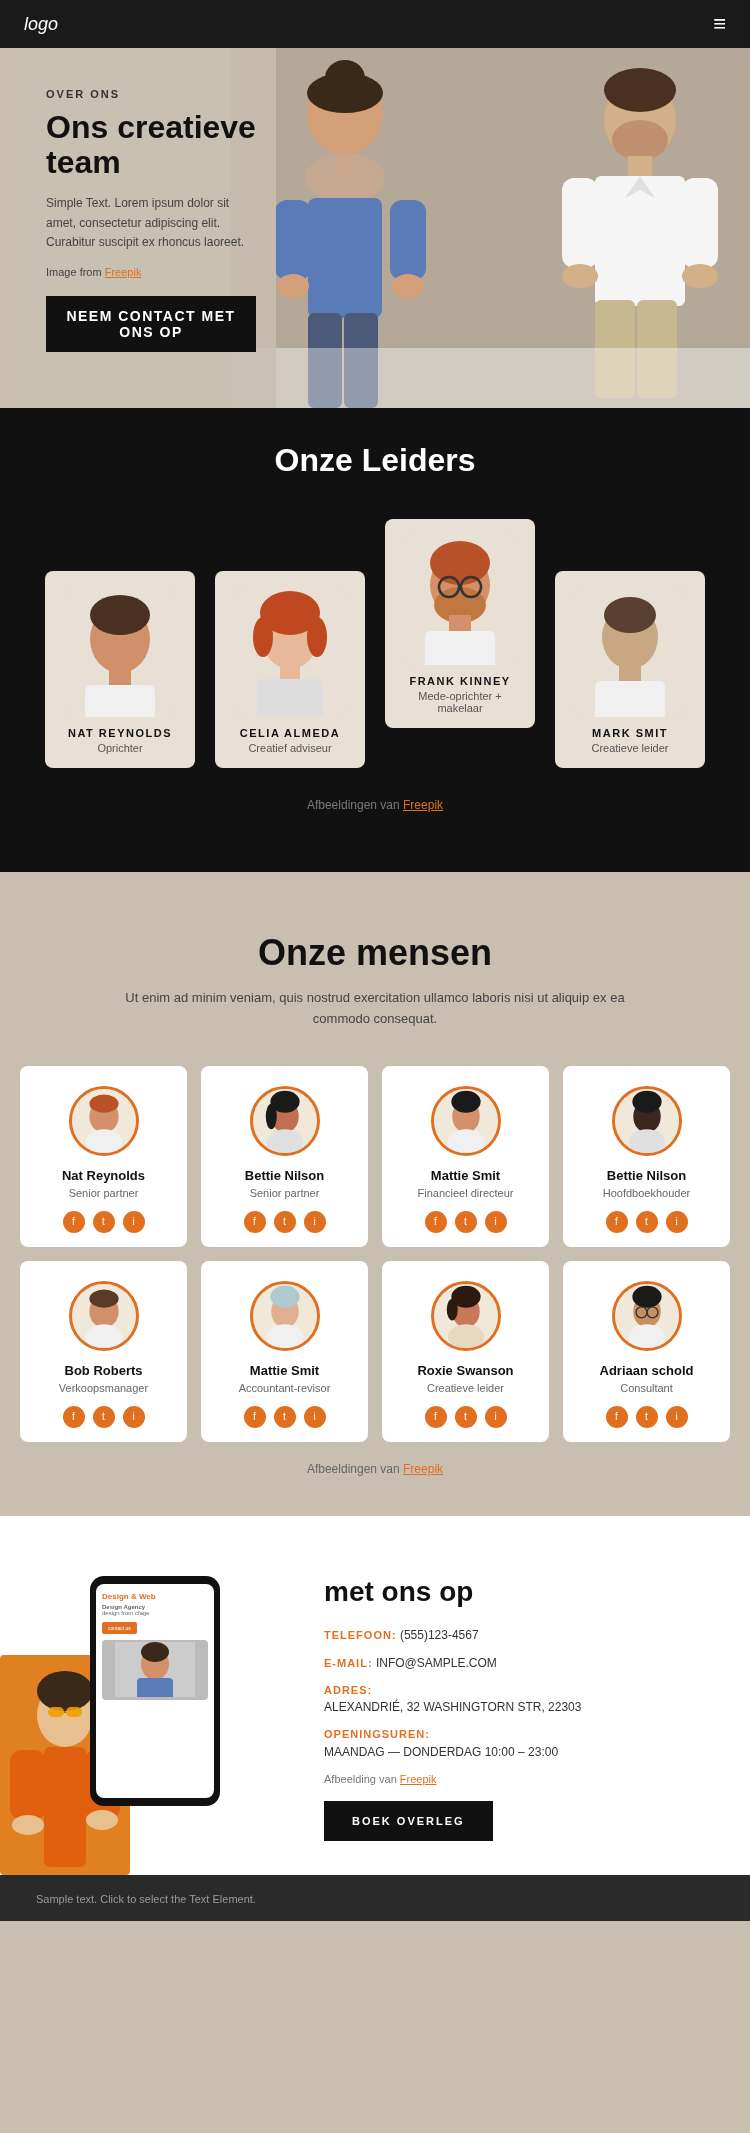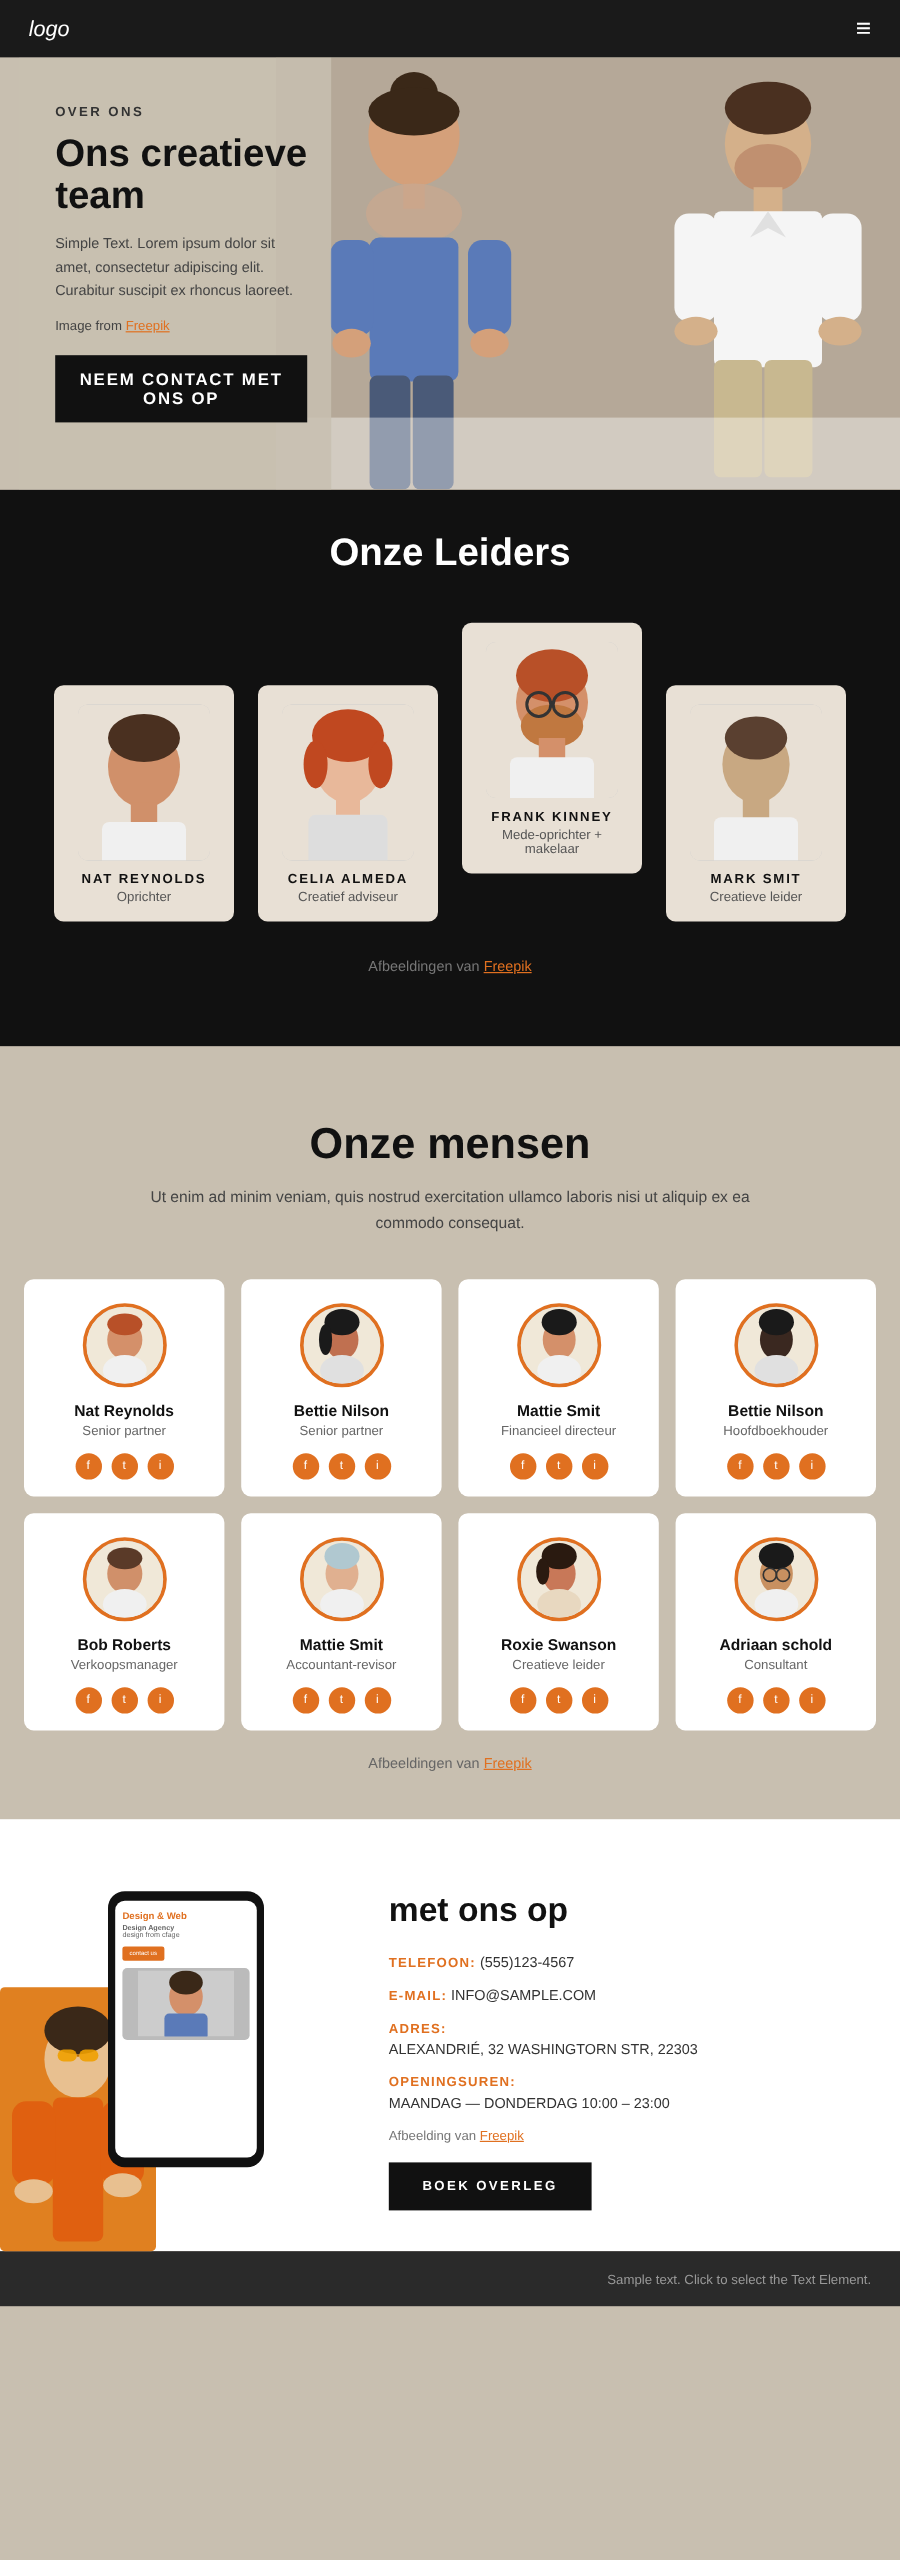--- a/index.html
+++ b/index.html
@@ -322,22 +322,22 @@
       font-weight: bold;
       letter-spacing: 2px;
       text-transform: uppercase;
       cursor: pointer;
       display: inline-block;
     }
 
     
     .footer {
       background: #2a2a2a;
-      padding: 14px 24px;
-      text-align: right;
+      padding: 14px 36px;
+      text-align: left;
     }
     .footer-text {
       color: #999;
       font-size: 11px;
     }
 
     
     svg.person { width: 100%; height: 100%; }
   </style>
 </head>

